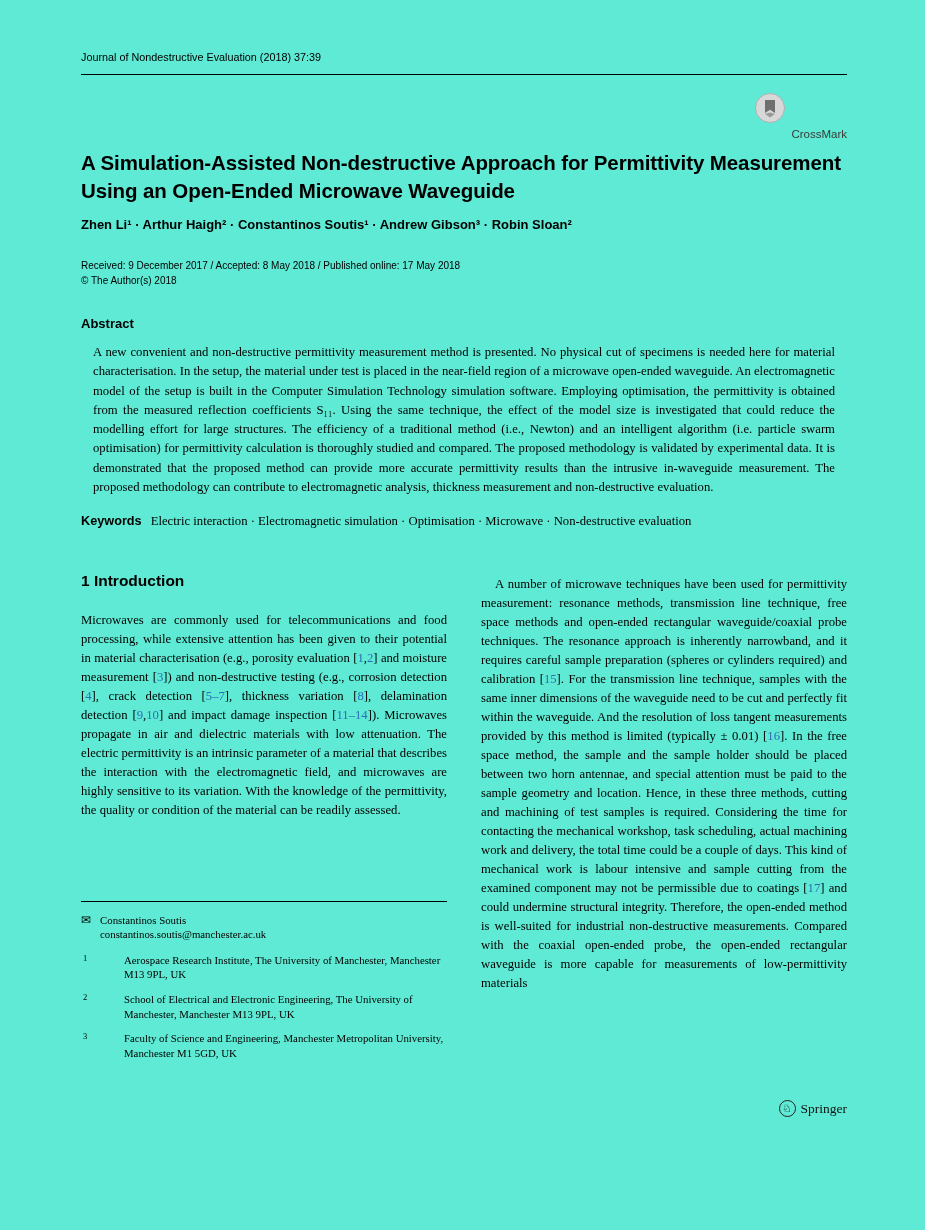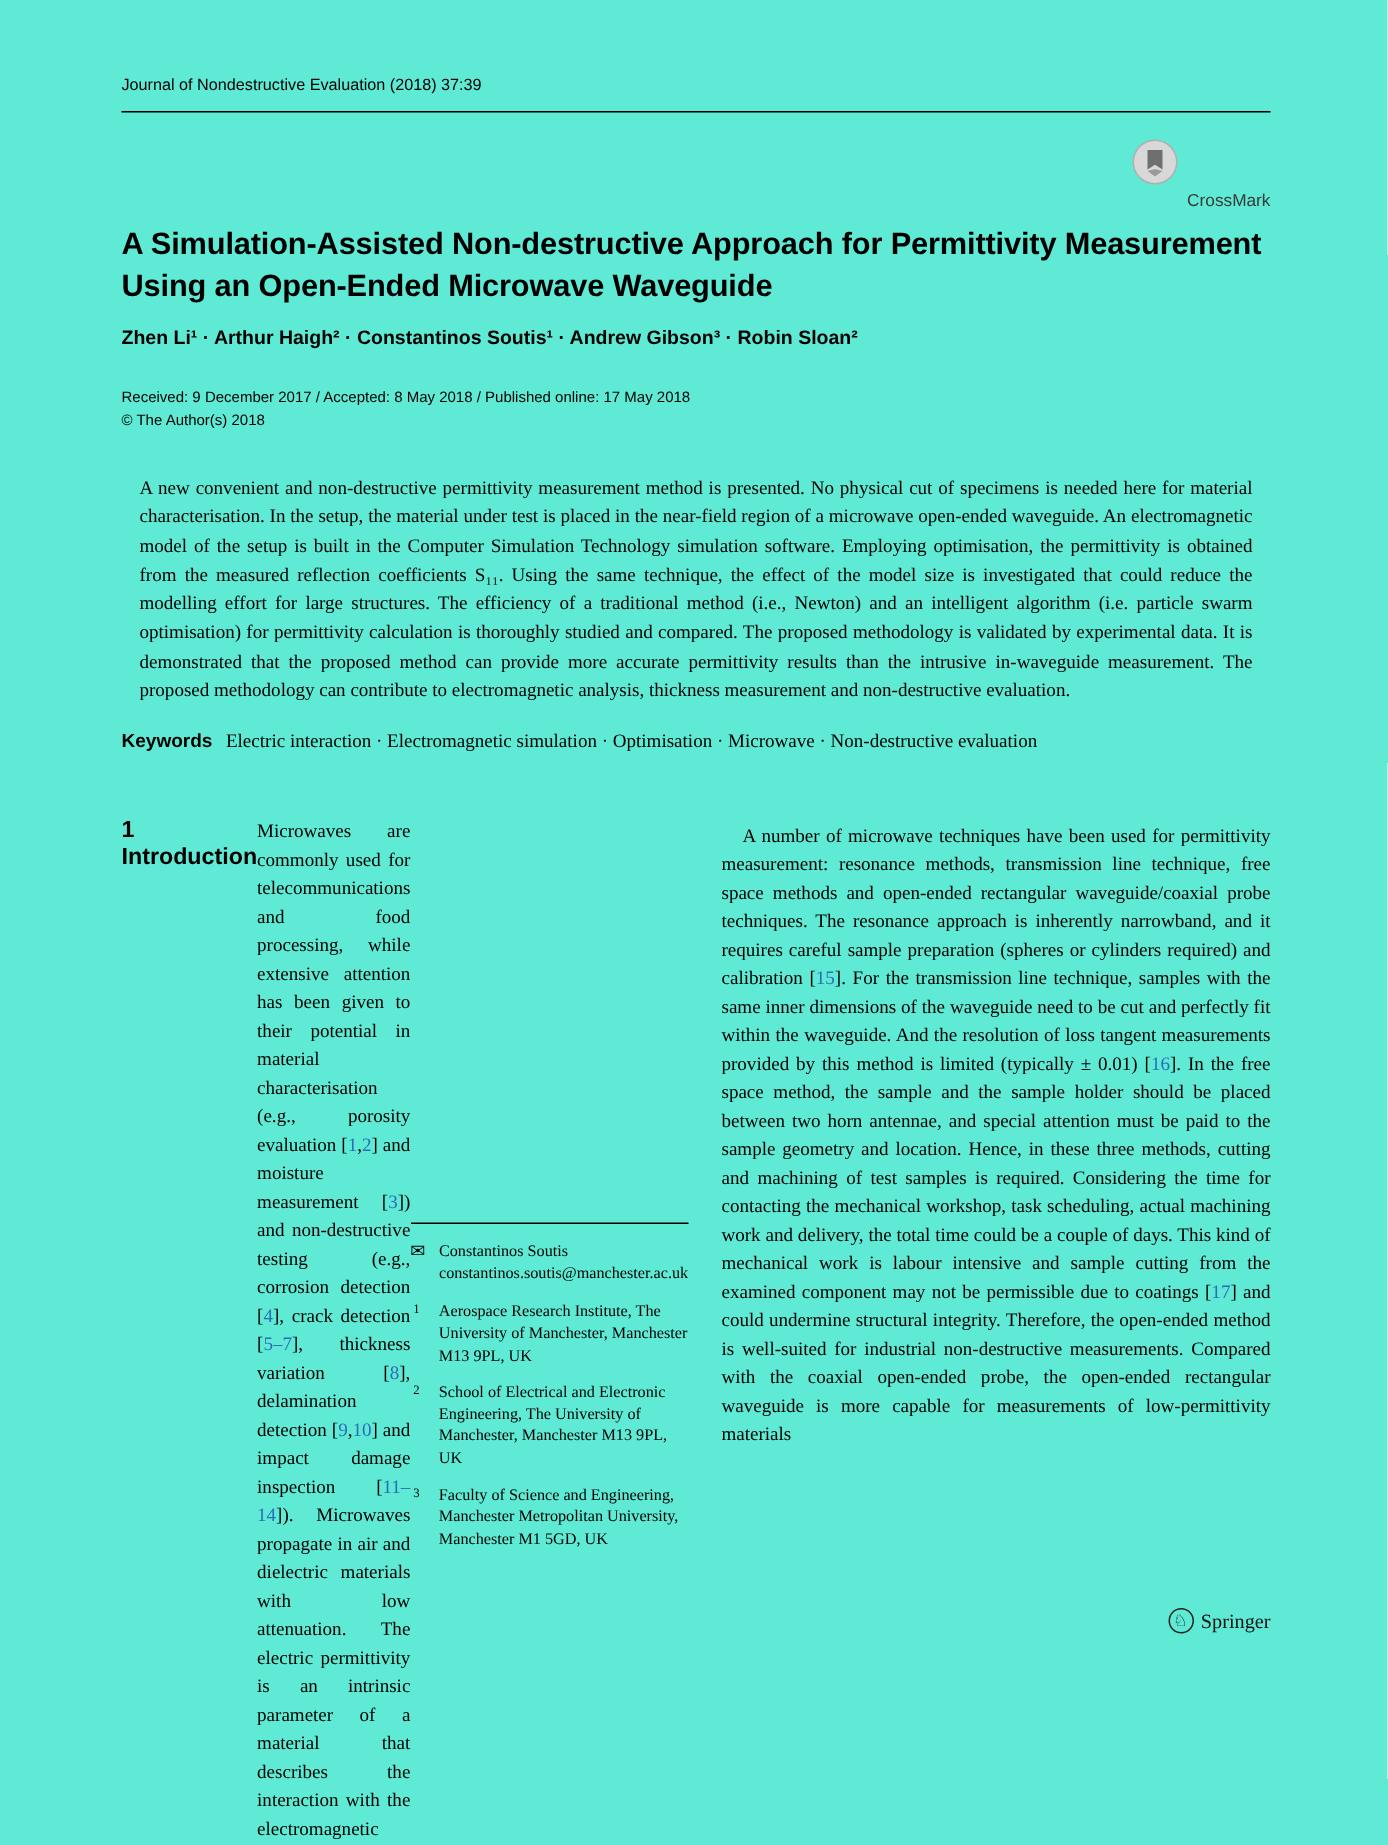--- a/index.html
+++ b/index.html
@@ -35,34 +35,34 @@
   
   .abstract { margin-top: 28px; }
   .abs-head { font-family: "Liberation Sans", sans-serif; font-weight: bold; font-size: 13px; display: block; margin-bottom: 7px; }
   .abstract p { margin: 12px; font-size: 12.7px; line-height: 19.3px; text-align: justify; }
   
   .keywords { margin-top: 15px; font-size: 12.7px; line-height: 18px; }
   .kw-head { font-family: "Liberation Sans", sans-serif; font-weight: bold; margin-right: 9px; font-size: 12.7px; }
   
   .columns { display: flex; gap: 34px; margin-top: 42px; height: 498px; }
   .col { width: 366px; }
-  .col-left { display: flex; flex-direction: row; }
+  .col-left { display: flex; flex-direction: column; }
   h2.sec-head { font-family: "Liberation Sans", sans-serif; font-weight: bold; font-size: 15.5px; margin: 0 0 21px 0; }
   p.body-text { margin: 0; font-size: 12.7px; line-height: 19px; text-align: justify; }
   .col-right p.body-text { text-indent: 14px; margin-top: 3px; }
   .cite { cursor: pointer; }
   
   .footnotes { margin-top: auto; font-size: 10.8px; line-height: 14.6px; }
   .fn-rule { border: 0; border-top: 1px solid #000; margin: 0 0 11px 0; width: 100%; }
   .corr { display: flex; gap: 9px; margin-bottom: 11px; }
   .env-icon { font-size: 12px; line-height: 14.6px; flex: 0 0 auto; }
   .corr-text .email { display: block; }
   .affil { display: flex; gap: 6px; margin-bottom: 10px; }
   .affil-num { font-size: 8.5px; flex: 0 0 13px; text-align: left; position: relative; top: -2px; padding-left: 2px; }
-  .affil-text { flex: 1; }
+  .affil-text { flex: 1; margin-left: 24px; }
   
   .page-footer { margin-top: 28px; text-align: right; }
   .springer { display: inline-flex; align-items: center; gap: 5px; font-family: "Liberation Serif", serif; font-size: 13.5px; color: #111; }
   .knight-circle {
     width: 17px; height: 17px; border: 1.2px solid #222; border-radius: 50%;
     display: inline-flex; align-items: center; justify-content: center;
     font-size: 11px; line-height: 1; font-family: "DejaVu Sans", sans-serif;
   }
 </style>
 </head>
@@ -89,20 +89,21 @@
   </div>
 
   <h1 class="title">A Simulation-Assisted Non-destructive Approach for Permittivity Measurement Using an Open-Ended Microwave Waveguide</h1>
 
   <div class="authors">Zhen Li¹ · Arthur Haigh² · Constantinos Soutis¹ · Andrew Gibson³ · Robin Sloan²</div>
 
   <div class="dates">Received: 9 December 2017 / Accepted: 8 May 2018 / Published online: 17 May 2018</div>
   <div class="copyright">© The Author(s) 2018</div>
 
   <section class="abstract">
+    <span class="abs-head">Abstract</span>
     <p>A new convenient and non-destructive permittivity measurement method is presented. No physical cut of specimens is needed here for material characterisation. In the setup, the material under test is placed in the near-field region of a microwave open-ended waveguide. An electromagnetic model of the setup is built in the Computer Simulation Technology simulation software. Employing optimisation, the permittivity is obtained from the measured reflection coefficients S₁₁. Using the same technique, the effect of the model size is investigated that could reduce the modelling effort for large structures. The efficiency of a traditional method (i.e., Newton) and an intelligent algorithm (i.e. particle swarm optimisation) for permittivity calculation is thoroughly studied and compared. The proposed methodology is validated by experimental data. It is demonstrated that the proposed method can provide more accurate permittivity results than the intrusive in-waveguide measurement. The proposed methodology can contribute to electromagnetic analysis, thickness measurement and non-destructive evaluation.</p>
   </section>
 
   <div class="keywords">
     <span class="kw-head">Keywords</span><span>Electric interaction · Electromagnetic simulation · Optimisation · Microwave · Non-destructive evaluation</span>
   </div>
 
   <div class="columns">
 
     <div class="col col-left">

